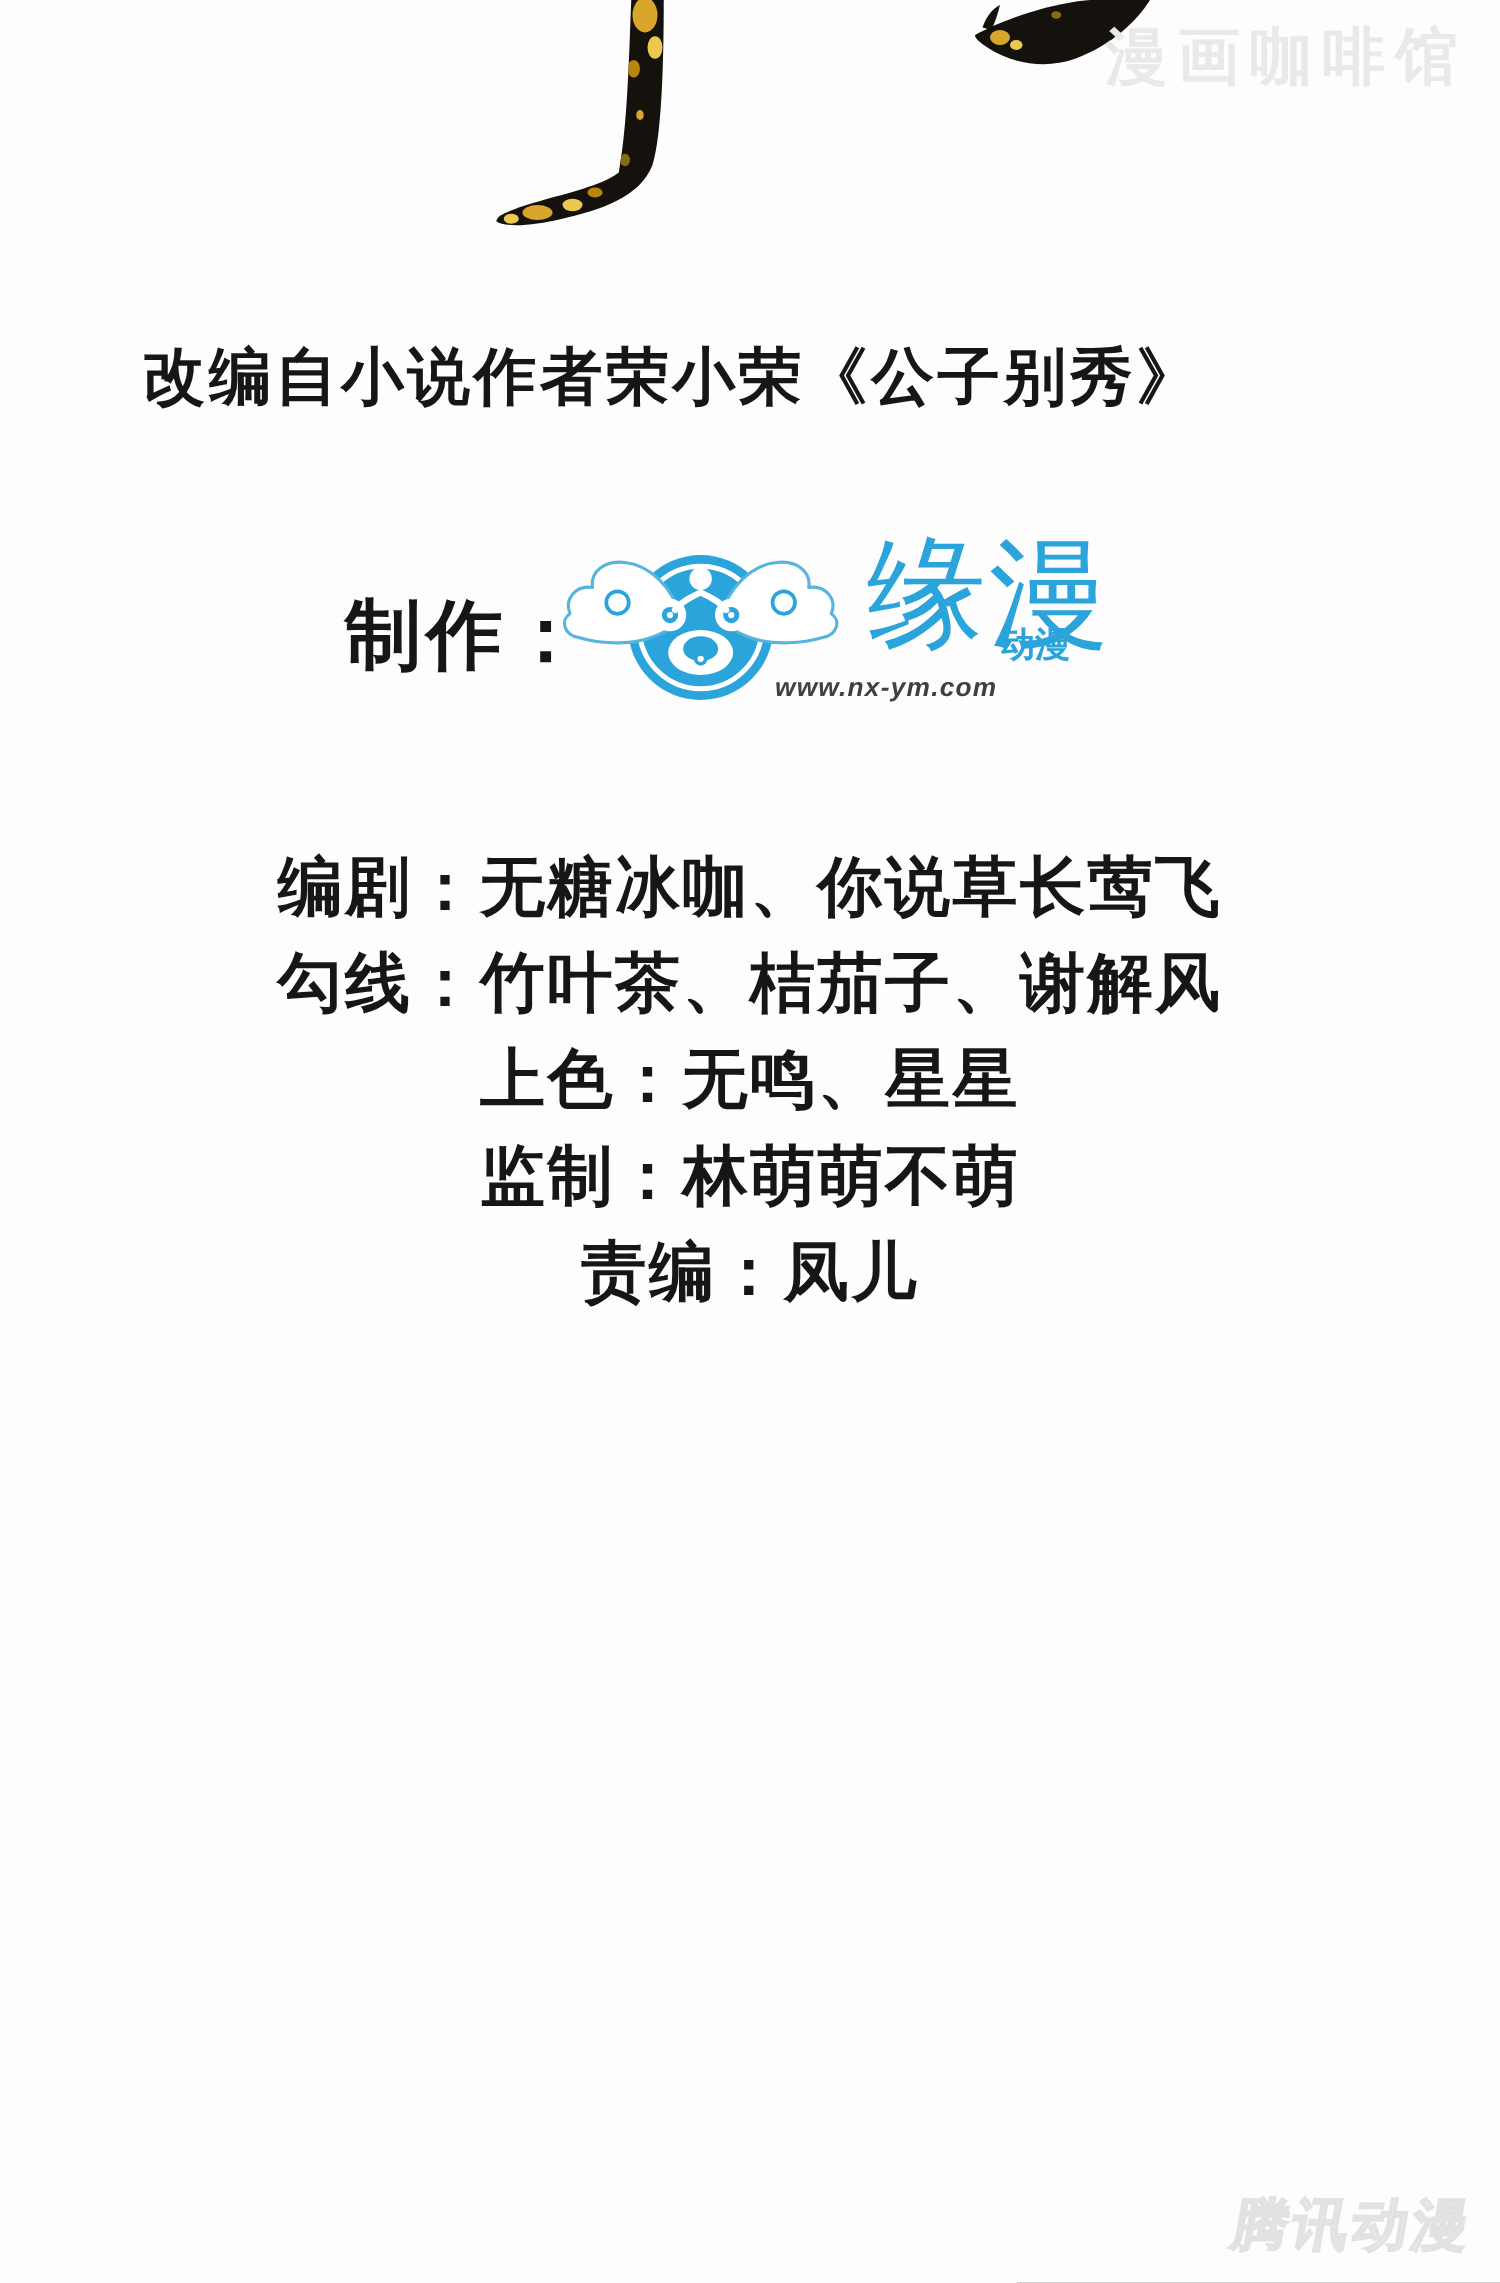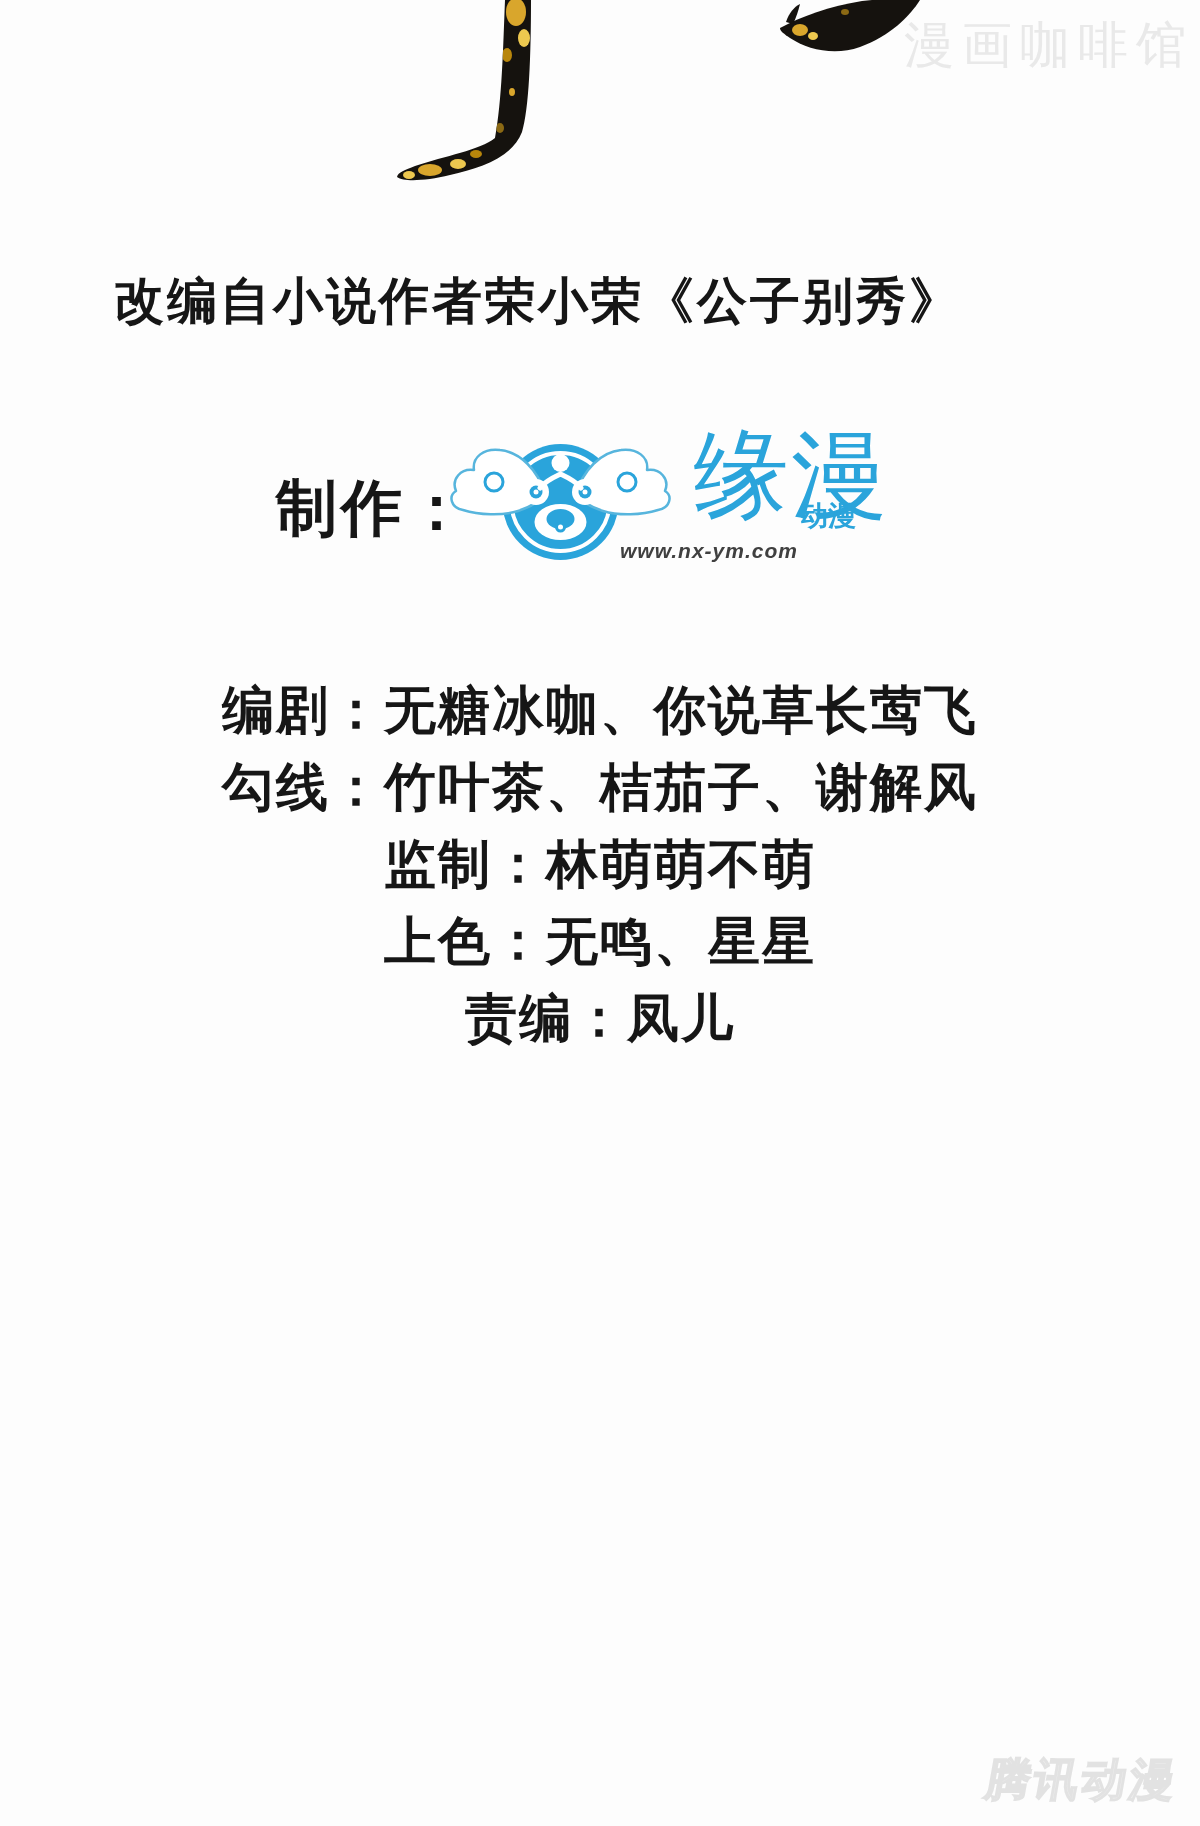--- a/index.html
+++ b/index.html
@@ -15,23 +15,23 @@
     background:#fdfdfd;
     overflow:hidden;
   }
   .calligraphy{
     position:absolute;
     left:0;top:0;
     width:1000px;height:200px;
   }
   .watermark-top{
     position:absolute;
-    left:904px;top:12px;
+    left:884px;top:12px;
     font-size:50px;
-    font-weight:normal;
+    font-weight:bold;
     letter-spacing:8px;
     color:#e9e9e9;
     white-space:nowrap;
   }
   .adaptation-line{
     position:absolute;
     top:268px;
     left:-62px;
     width:1200px;
     text-align:center;
@@ -184,20 +184,20 @@
     </g>
   </svg>
 
   <div class="logo-wordmark">缘漫</div>
   <div class="logo-wordmark-sub">动漫</div>
   <div class="logo-url">www.nx-ym.com</div>
 
   <div class="credits">
     <div class="credit-line">编剧：无糖冰咖、你说草长莺飞</div>
     <div class="credit-line">勾线：竹叶茶、桔茄子、谢解风</div>
+    <div class="credit-line">上色：无鸣、星星</div>
     <div class="credit-line">监制：林萌萌不萌</div>
-    <div class="credit-line">上色：无鸣、星星</div>
     <div class="credit-line">责编：凤儿</div>
   </div>
 
   <div class="watermark-bottom">腾讯动漫</div>
 
 </div>
 
 </body></html>

